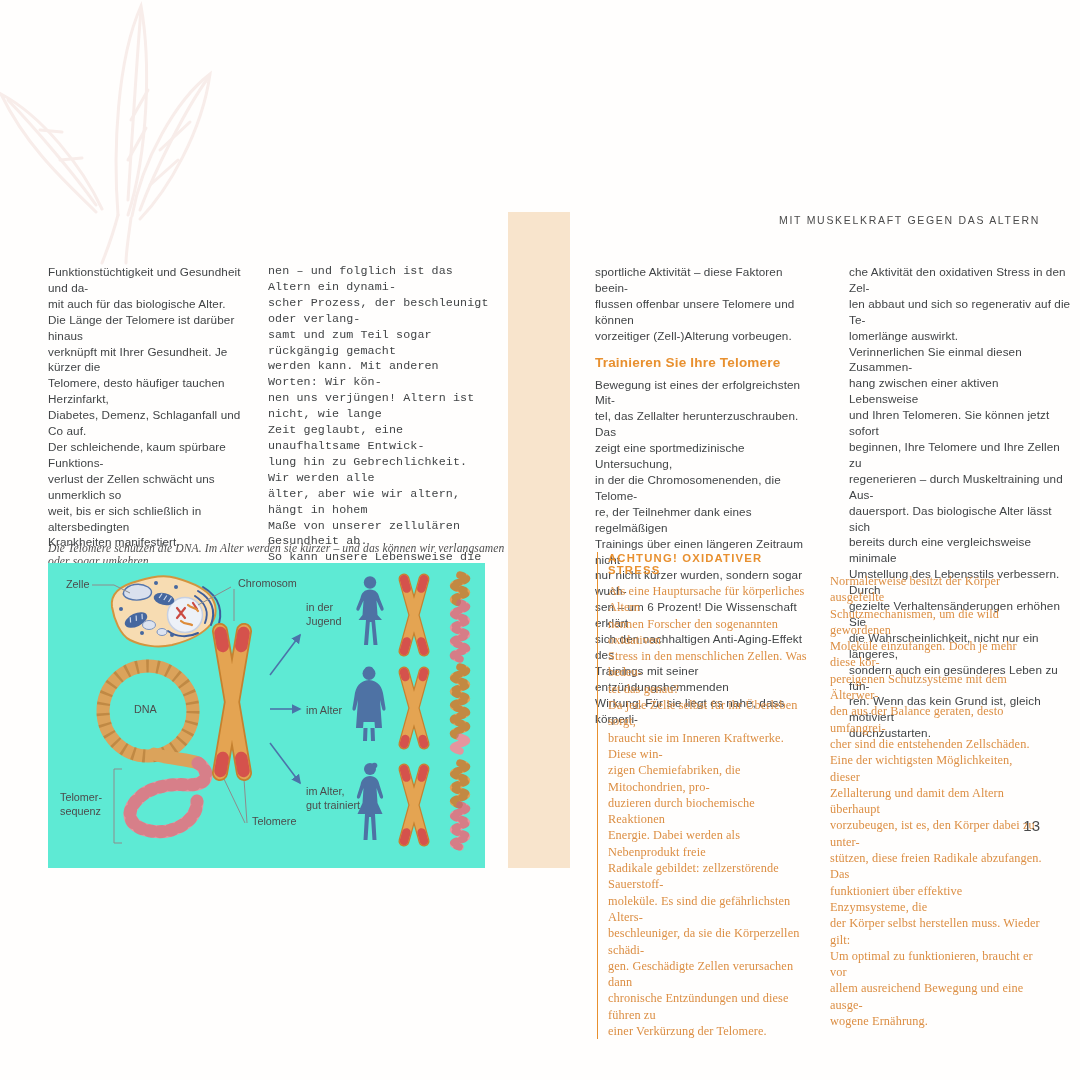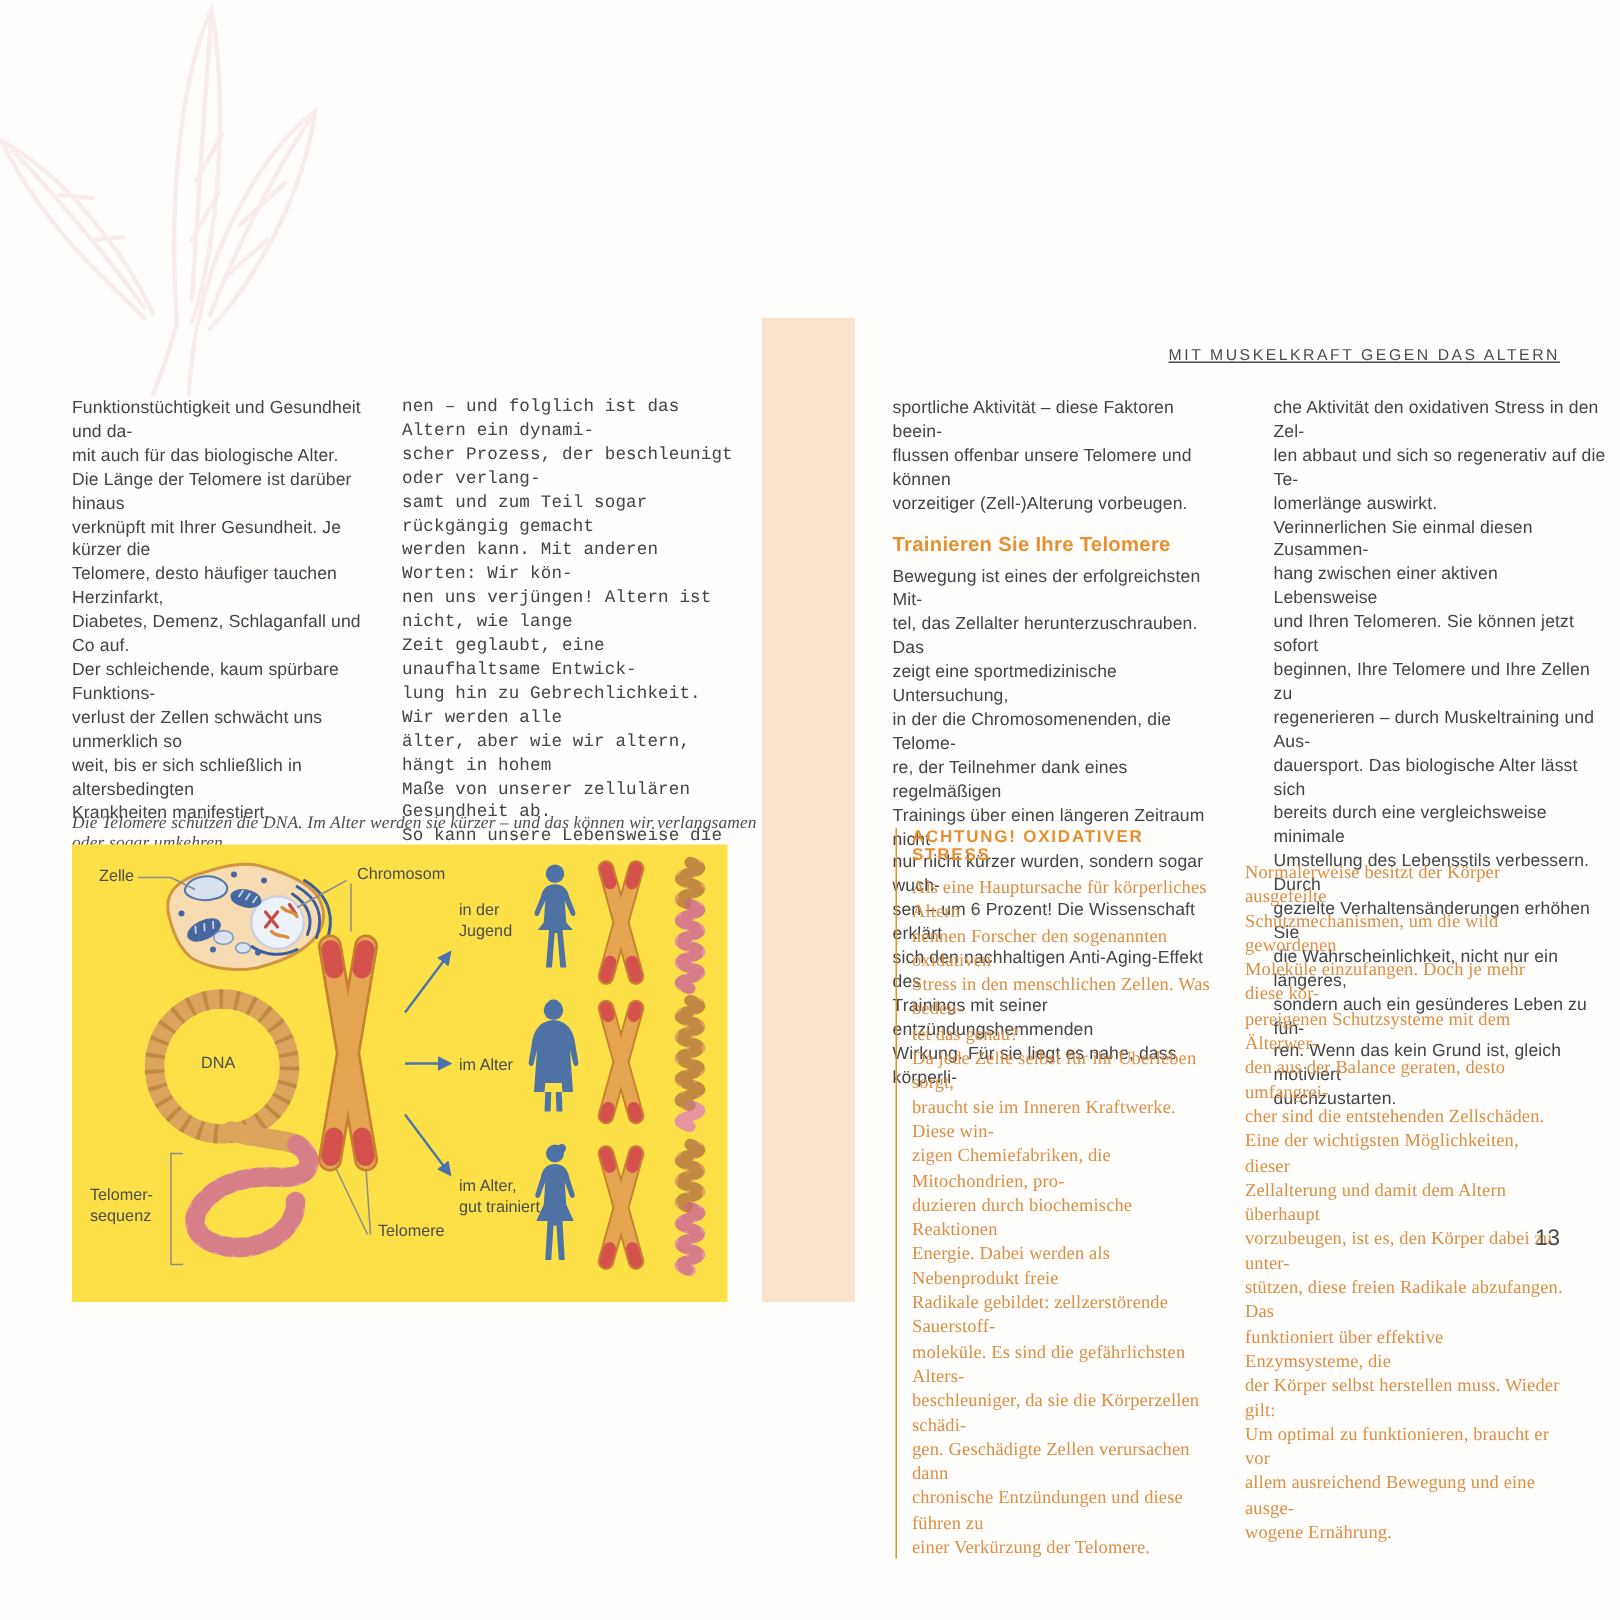--- a/index.html
+++ b/index.html
@@ -23,21 +23,21 @@
     font-size:11.6px;color:#4e4e4e;letter-spacing:.1px;
   }
   .running-header{
     font-size:10.5px;letter-spacing:1.7px;color:#4a4a4a;
     text-align:right;width:445px;
   }
   .page-number{
     font-size:15px;color:#4a4a4a;text-align:right;width:22px;
   }
   .panel{
-    background:#fde047;width:437px;height:305px;
+    background:#5eead4;width:437px;height:305px;
   }
   .band{
     background:#f8e4cc;width:62px;height:656px;
   }
   .info-box{display:flex;width:446px;}
   .box-col1{
     border-left:1.6px solid #e8902f;padding-left:10px;width:204px;
   }
   .box-col2{margin-left:18px;width:212px;padding-top:21px;}
   .box-heading{
@@ -255,21 +255,21 @@
   <div class="il-label" style="left:12px;top:228px;">Telomer-
 sequenz</div>
   <div class="il-label" style="left:204px;top:252px;">Telomere</div>
   <div class="il-label" style="left:258px;top:38px;">in der
 Jugend</div>
   <div class="il-label" style="left:258px;top:141px;">im Alter</div>
   <div class="il-label" style="left:258px;top:222px;">im Alter,
 gut trainiert</div>
 </div>
 
-<div class="abs running-header" style="left:595px;top:231px;text-decoration:underline;">MIT MUSKELKRAFT GEGEN DAS ALTERN</div>
+<div class="abs running-header" style="left:595px;top:214px;">MIT MUSKELKRAFT GEGEN DAS ALTERN</div>
 
 <div class="abs" style="left:595px;top:264px;width:216px;">
   <div class="para">sportliche Aktivität – diese Faktoren beein-
 flussen offenbar unsere Telomere und können
 vorzeitiger (Zell-)Alterung vorbeugen.</div>
   <div class="orange-heading">Trainieren Sie Ihre Telomere</div>
   <div class="para">Bewegung ist eines der erfolgreichsten Mit-
 tel, das Zellalter herunterzuschrauben. Das
 zeigt eine sportmedizinische Untersuchung,
 in der die Chromosomenenden, die Telome-

